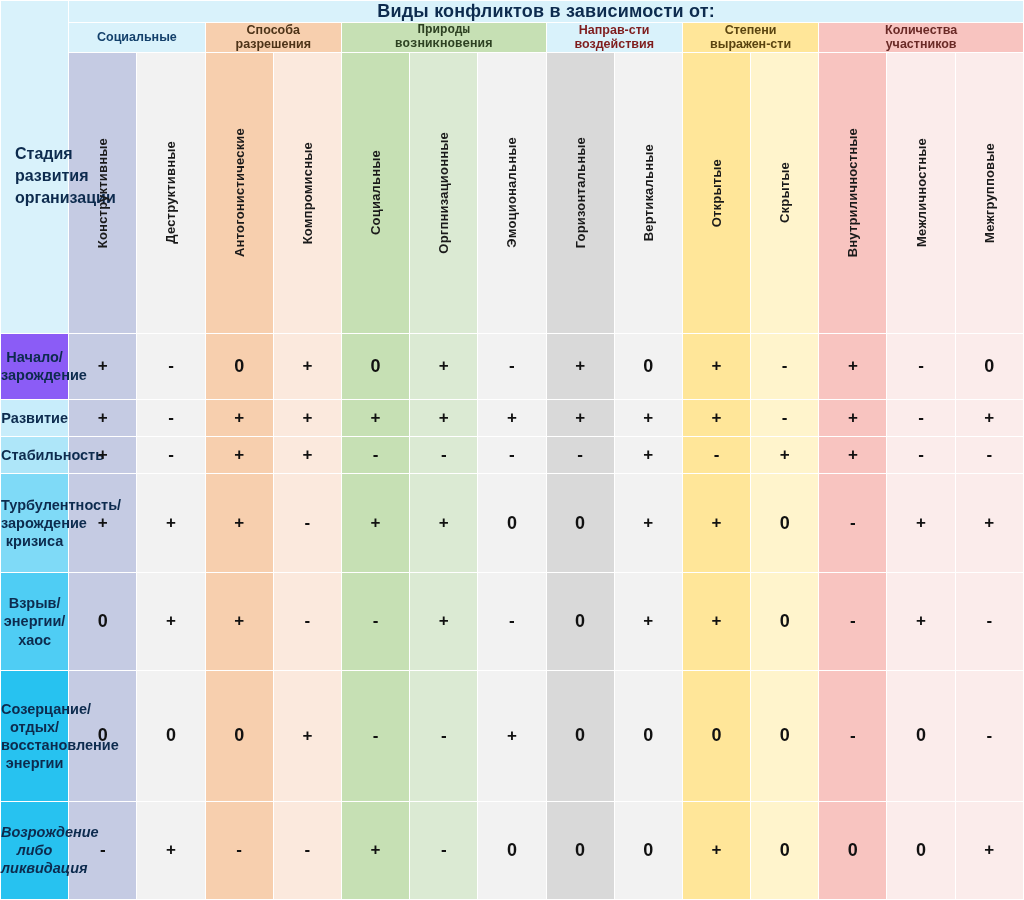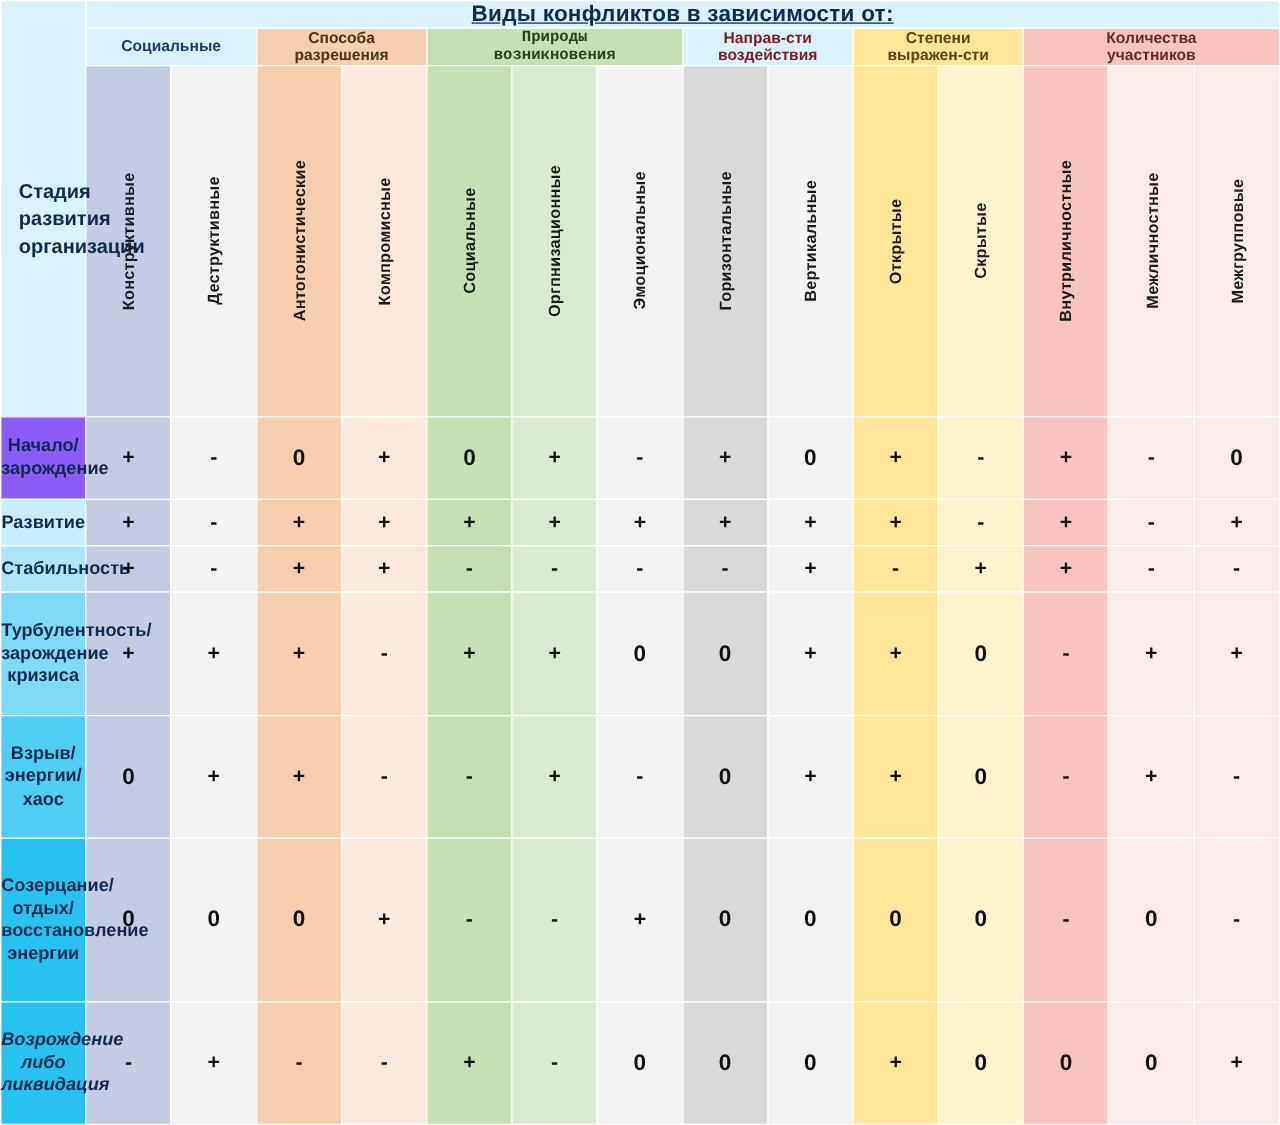--- a/index.html
+++ b/index.html
@@ -25,21 +25,20 @@
     margin: 0;
     text-align: center;
     vertical-align: middle;
   }
   .supertitle {
     background: #d9f2fb;
     color: #0d2b4e;
     font-size: 18px;
     font-weight: bold;
     letter-spacing: 0.2px;
-    text-decoration: underline;
   }
   .corner-top {
     background: #d9f2fb;
   }
   .grp {
     font-size: 12.5px;
     font-weight: bold;
     line-height: 1.15;
     padding: 4px 3px;
     color: #223;

